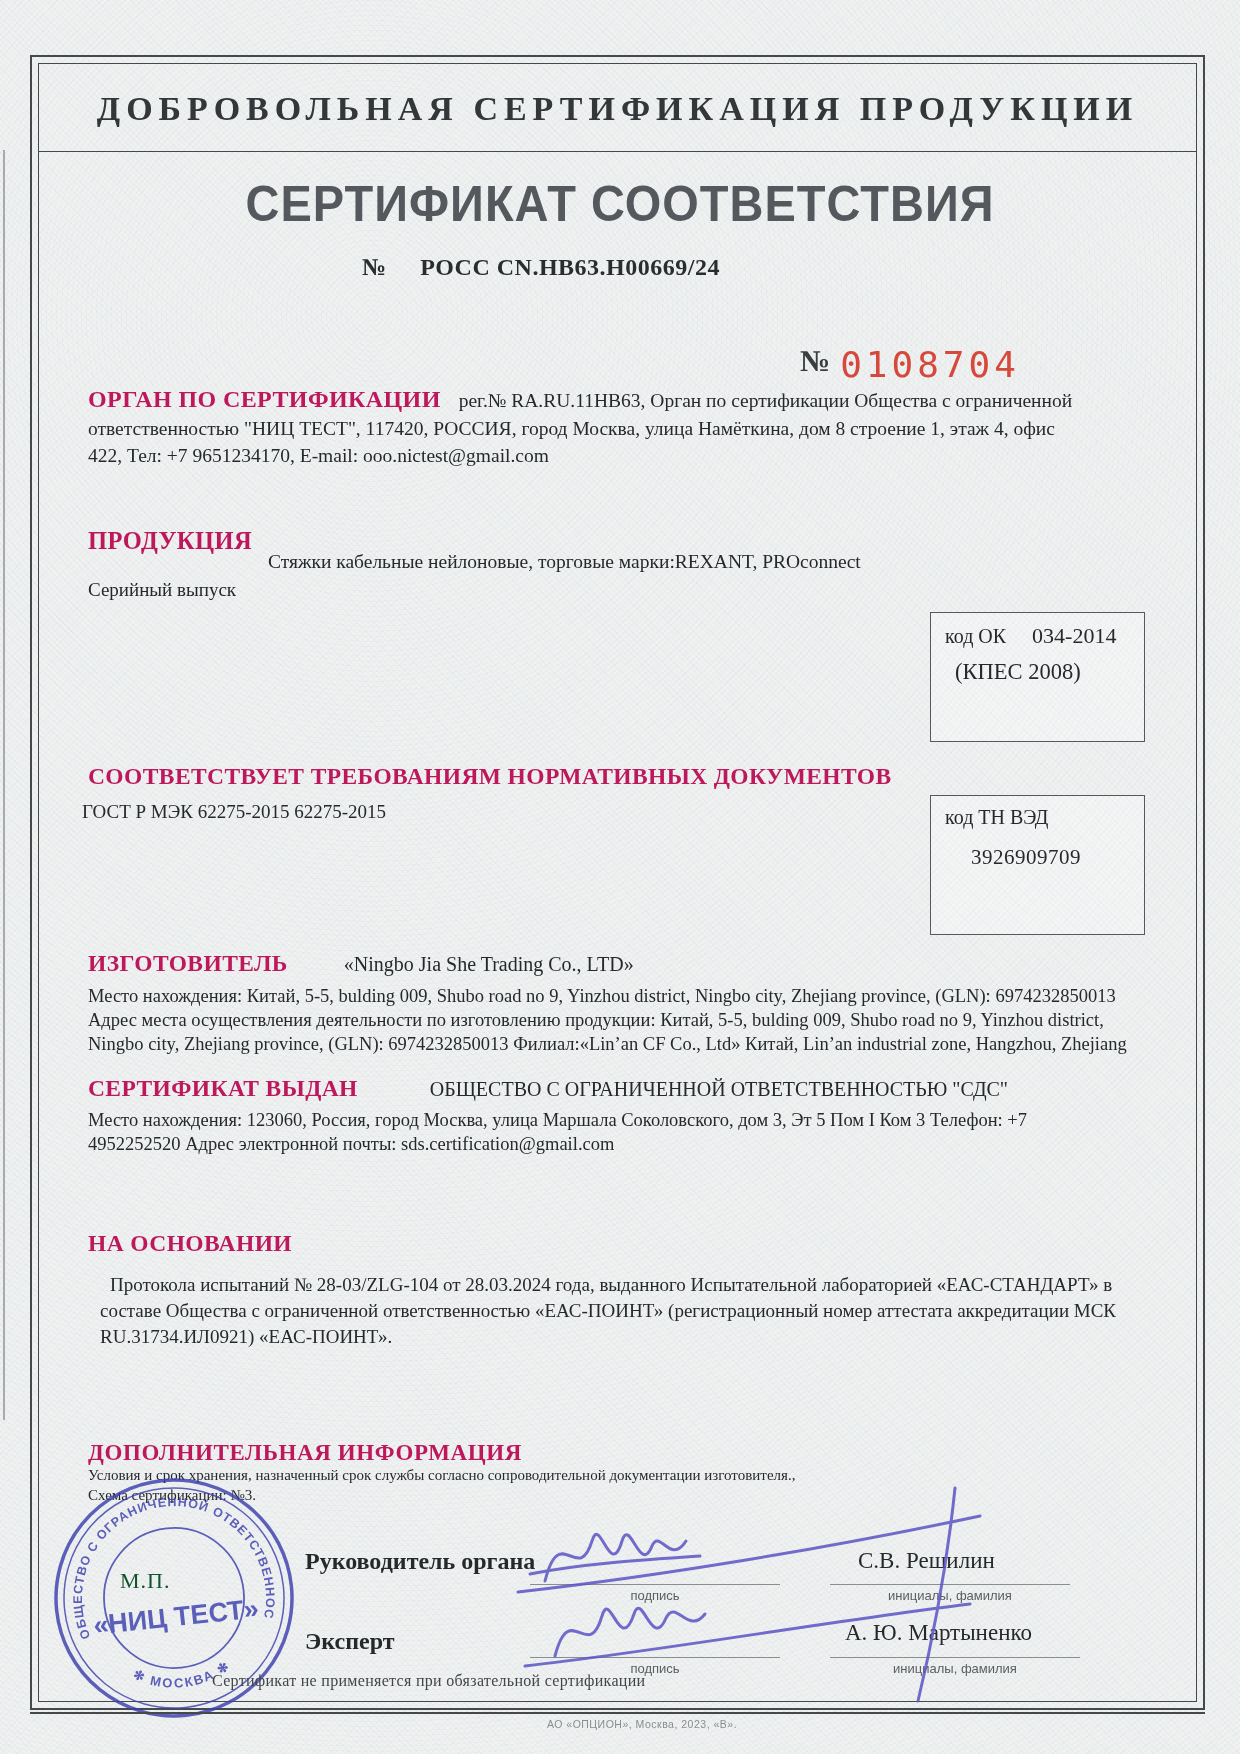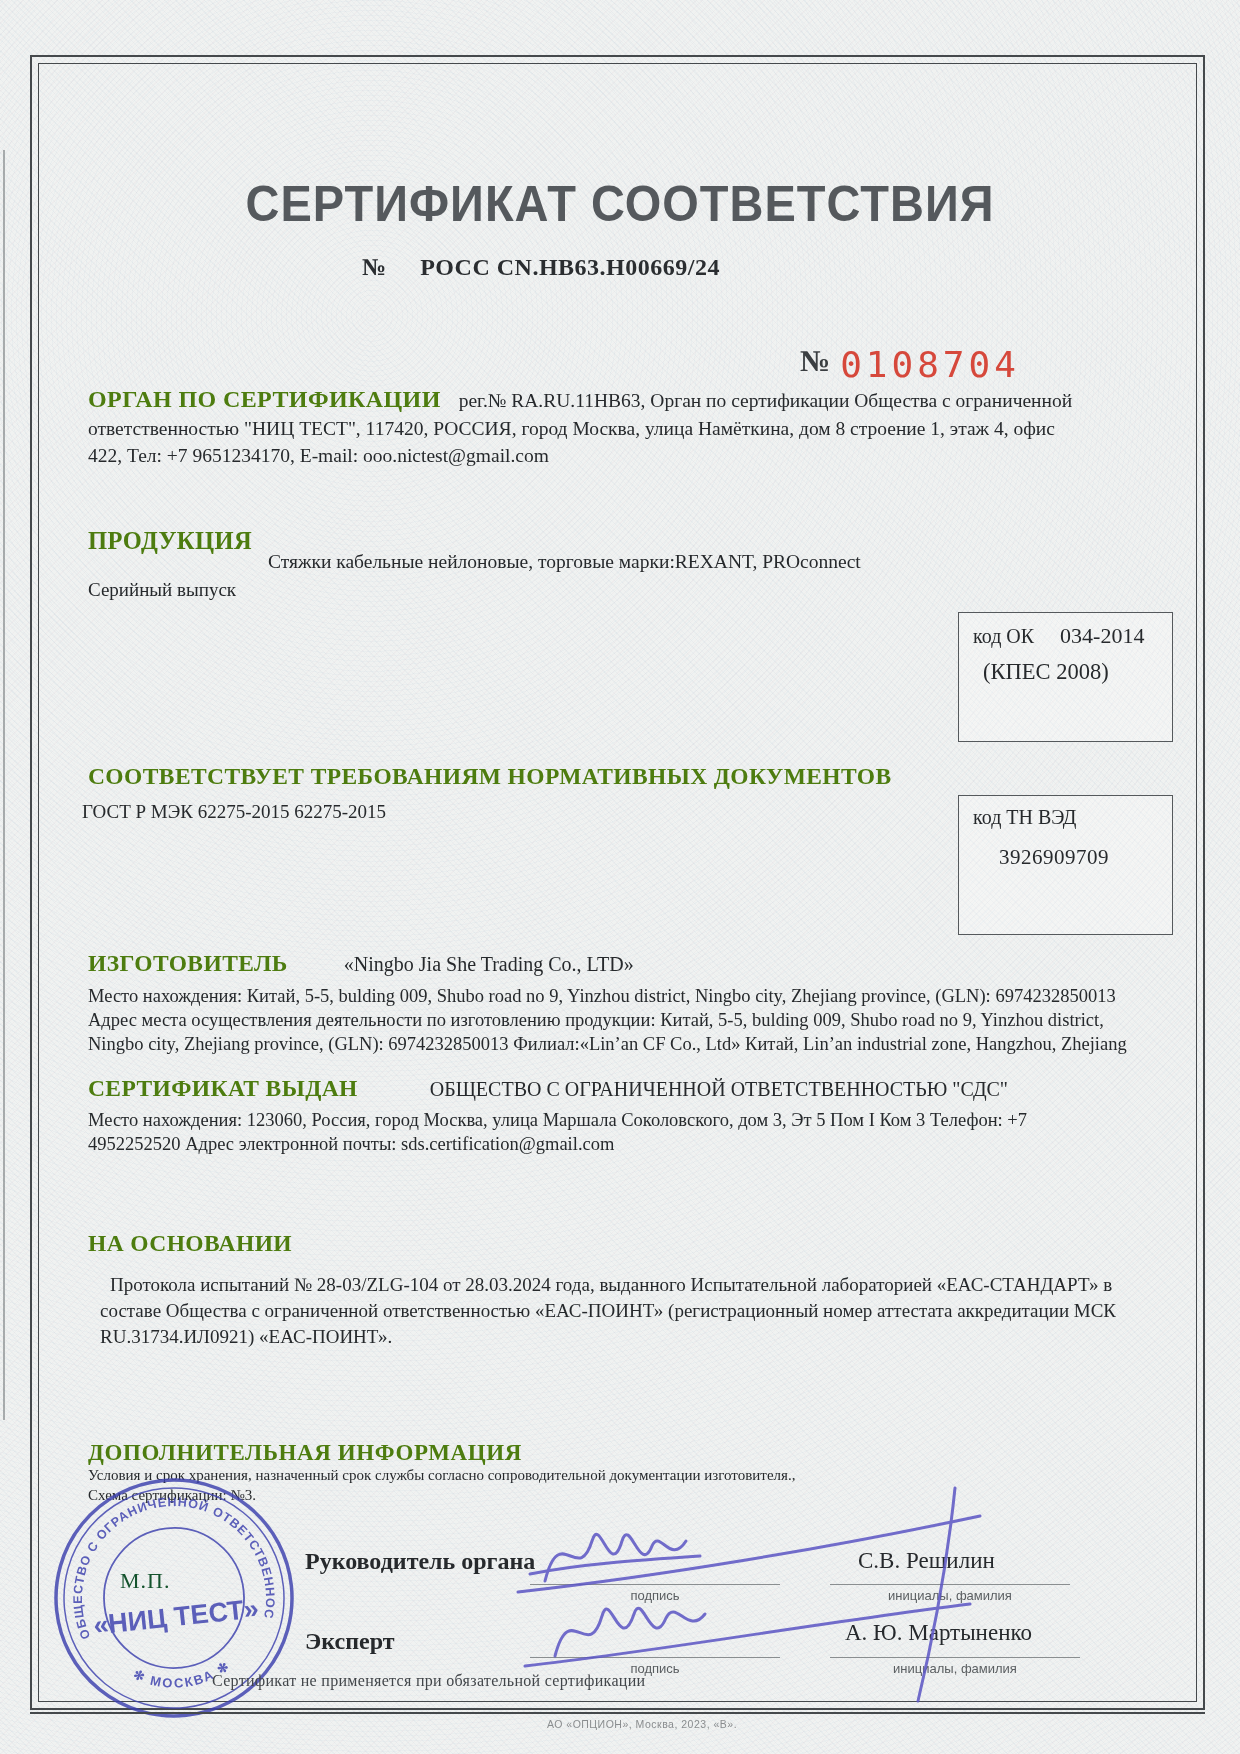--- a/index.html
+++ b/index.html
@@ -22,27 +22,27 @@
      letter-spacing:1px;color:#55595d;transform:scaleY(1.06);}
   .num-row{left:362px;top:254px;font-weight:bold;font-size:24px;color:#2a2d30;}
   .num-row .val{margin-left:34px;letter-spacing:.5px;}
   .validity{left:362px;top:308px;font-weight:bold;font-size:22.5px;color:#2a2d30;}
   .validity .c{margin-left:28px;} .validity .d1{margin-left:24px;}
   .validity .po{margin-left:112px;} .validity .d2{margin-left:28px;}
   .serial{left:800px;top:344px;}
   .serial .sgn{font-weight:bold;font-size:30px;color:#3a3e41;vertical-align:top;}
   .serial .sval{font-family:"DejaVu Sans Mono",monospace;font-size:36px;letter-spacing:4px;
      color:#d6483b;margin-left:10px;vertical-align:top;}
-  .h{font-weight:bold;font-size:23.5px;letter-spacing:.4px;color:#4d7c0f;}
+  .h{font-weight:bold;font-size:23.5px;letter-spacing:.4px;color:#be185d;}
   .body-t{font-size:19.5px;line-height:1.32;color:#26292c;margin-top:17px;}
   .org-p{left:88px;top:383px;width:992px;font-size:19.5px;line-height:1.38;}
   .org-p .h{font-size:24px;margin-right:18px;}
   .prod-h{left:88px;top:527px;} .prod-sub{left:88px;top:560px;font-size:19px;}
   .prod-t{left:268px;top:532px;width:660px;}
-  .codebox{border:1.5px solid #55595c;box-sizing:border-box;padding:10px 14px;background:rgba(255,255,255,.25);margin-left:28px;}
+  .codebox{border:1.5px solid #55595c;box-sizing:border-box;padding:10px 14px;background:rgba(255,255,255,.25);}
   .okbox{left:930px;top:612px;width:215px;height:130px;}
   .okbox .lbl{font-size:20px;} .okbox .v{font-size:22px;margin-left:26px;}
   .okbox .v2{font-size:22.5px;display:block;margin-top:10px;margin-left:10px;}
   .comp-h{left:88px;top:763px;width:860px;}
   .gost{left:82px;top:801px;font-size:19px;}
   .tnbox{left:930px;top:795px;width:215px;height:140px;}
   .tnbox .lbl{font-size:20px;} .tnbox .v{font-size:21px;display:block;margin-top:16px;margin-left:26px;letter-spacing:.5px;}
   .manu-row{left:88px;top:950px;} .manu-row .h{margin-right:56px;} .manu-row .nm{font-size:20px;}
   .manu-t{left:88px;top:984px;width:1048px;font-size:18.5px;line-height:1.3;}
   .iss-row{left:88px;top:1075px;} .iss-row .h{margin-right:72px;} .iss-row .nm{font-size:20px;}
@@ -70,20 +70,21 @@
 </style>
 </head>
 <body>
 
 <div class="page">
   <div class="texture abs" style="inset:0;"></div>
   <div class="abs scan-edge-left"></div>
   <div class="abs frame-outer"></div>
   <div class="abs frame-inner"></div>
 
+  <div class="abs header-band">ДОБРОВОЛЬНАЯ СЕРТИФИКАЦИЯ ПРОДУКЦИИ</div>
 
   <div class="abs doc-title">СЕРТИФИКАТ СООТВЕТСТВИЯ</div>
 
   <div class="abs num-row">
     <span>№</span><span class="val">РОСС CN.HB63.H00669/24</span>
   </div>
 
 
   <div class="abs serial">
     <span class="sgn">№</span><span class="sval">0108704</span>

